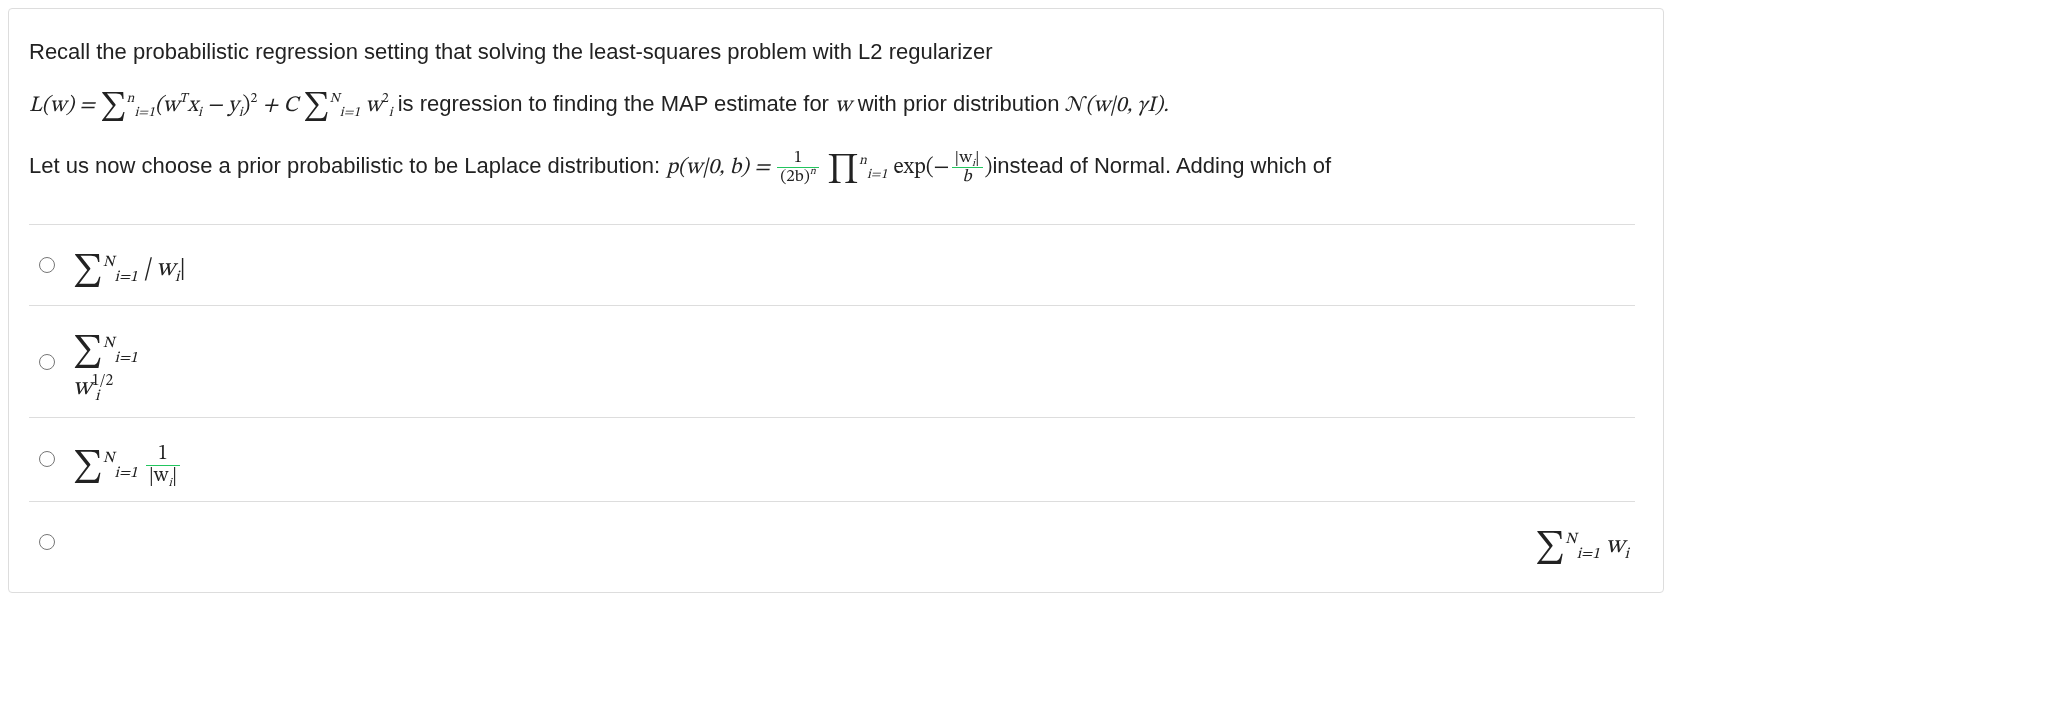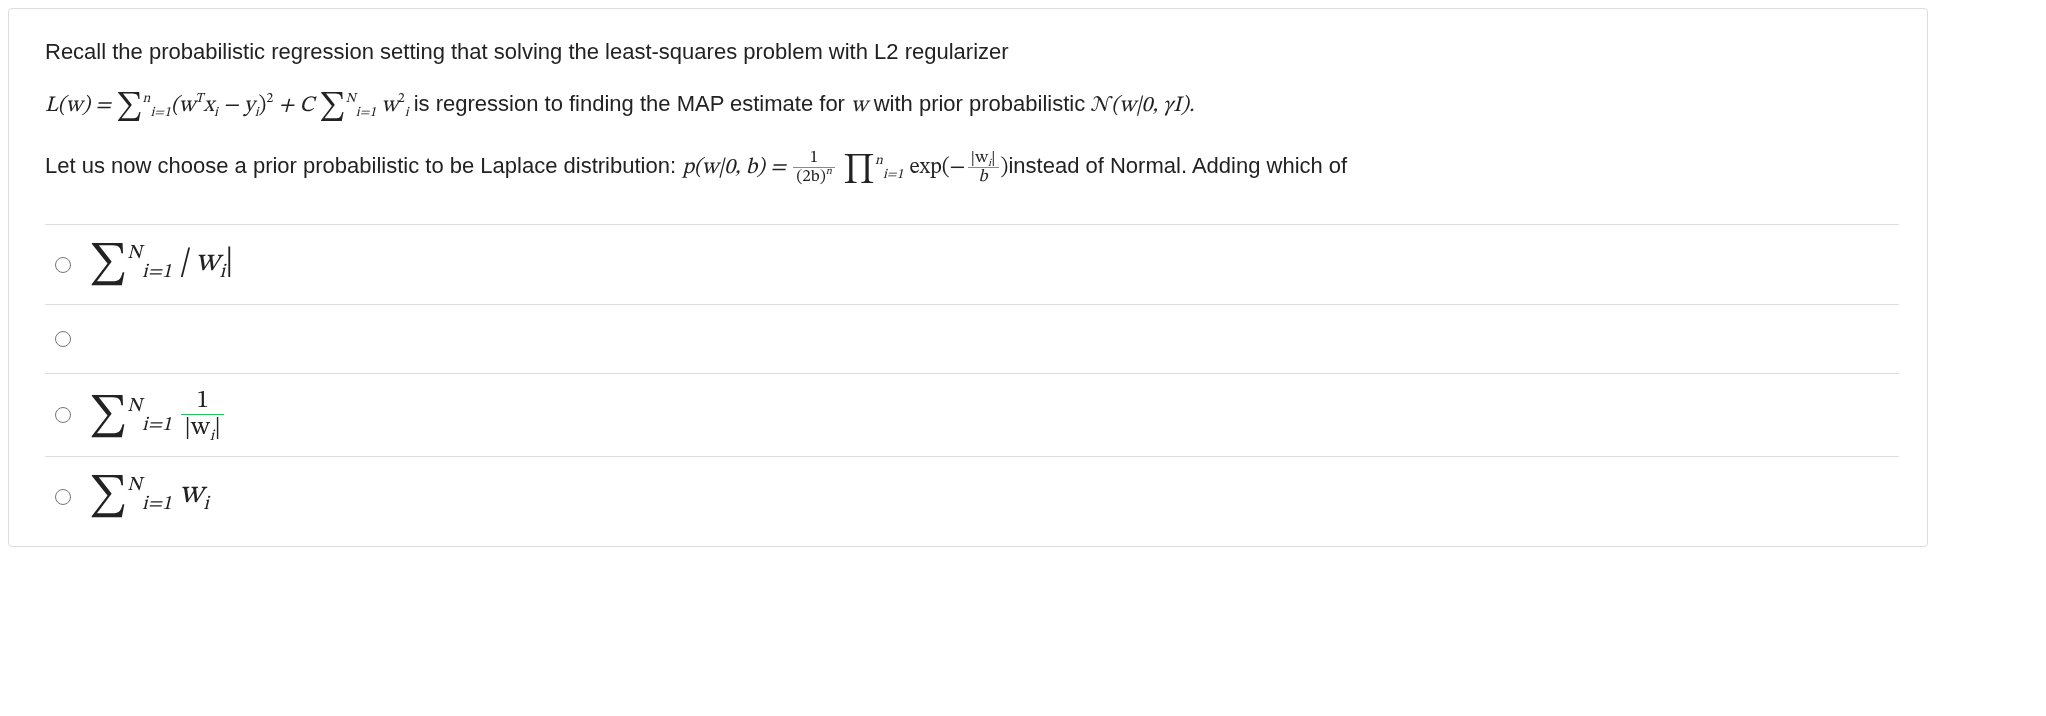--- a/index.html
+++ b/index.html
@@ -6,23 +6,23 @@
     margin: 0;
     padding: 0;
     font-family: "Helvetica Neue", Helvetica, Arial, sans-serif;
     font-size: 22px;
     color: #222;
     background: #fff;
   }
   .frame {
     border: 1px solid #ddd;
     border-radius: 4px;
-    padding: 24px 28px 10px 36px;
+    padding: 24px 28px 10px 20px;
     margin: 8px;
-    width: 1920px;
+    width: 1656px;
     box-sizing: border-box;
   }
   .prompt {
     line-height: 1.7;
     margin-bottom: 30px;
   }
   .prompt p { margin: 0 0 14px 0; }
   .math {
     font-family: "Cambria Math", "STIX Two Math", "Latin Modern Math", "Times New Roman", serif;
   }
@@ -43,43 +43,43 @@
 
   .options { border-top: 1px solid #ddd; }
   .option {
     display: flex;
     align-items: center;
     gap: 18px;
     padding: 14px 6px;
     border-bottom: 1px solid #ddd;
     min-height: 40px;
   }
-  .option:last-child { border-bottom: none; }
+  .option:last-child { border-bottom: none; justify-content: space-between; }
   .option input[type=radio] {
     width: 16px; height: 16px; accent-color: #777; margin: 0 0 0 4px;
   }
-  .option .math { font-size: 32px; }
+  .option .math { font-size: 25px; margin-top: 12px; }
   .calN {
     
     font-family: "STIX Two Math", "Cambria Math", serif;
   }
 </style>
 </head>
 <body>
 
 <div class="frame">
 
   <div class="prompt">
     <p>
       <span>Recall the probabilistic regression setting that solving the least-squares problem with L2 regularizer</span>
     </p>
     <p class="math">
       <span class="ital">L(w) = </span>
       <span class="bigop">∑</span><span class="sup ital">n</span><span class="sub ital">i=1</span><span class="ital">(w</span><span class="sup ital">T</span><span class="ital">x</span><span class="sub ital">i</span><span class="ital"> − y</span><span class="sub ital">i</span><span>)</span><span class="sup">2</span><span class="ital"> + C </span><span class="bigop">∑</span><span class="sup ital">N</span><span class="sub ital">i=1</span><span class="ital"> w</span><span class="sup">2</span><span class="sub ital">i</span>
-      <span style="font-family:'Helvetica Neue',Arial,sans-serif;font-style:normal"> is regression to finding the MAP estimate for </span><span class="ital">w</span><span style="font-family:'Helvetica Neue',Arial,sans-serif;font-style:normal"> with prior probabilistic </span><span class="calN">𝒩</span><span class="ital">(w|0, γI).</span>
+      <span style="font-family:'Helvetica Neue',Arial,sans-serif;font-style:normal"> is regression to finding the MAP estimate for </span><span class="ital">w</span><span style="font-family:'Helvetica Neue',Arial,sans-serif;font-style:normal"> with prior distribution </span><span class="calN">𝒩</span><span class="ital">(w|0, γI).</span>
     </p>
     <p>
       <span>Let us now choose a prior probabilistic to be Laplace distribution: </span>
       <span class="math ital">p(w|0, b) = </span>
       <span class="math frac">
         <span class="num">1</span>
         <span class="den"><span>(2b)</span><span class="sup ital">n</span></span>
       </span>
       <span class="math bigop"> ∏</span><span class="math sup ital">n</span><span class="math sub ital">i=1</span>
       <span class="math"> exp(−</span><span class="math frac">
@@ -94,20 +94,23 @@
 
     <label class="option">
       <input type="radio" name="q" style="">
       <span class="math">
         <span class="bigop">∑</span><span class="sup ital">N</span><span class="sub ital">i=1</span><span class="ital"> | w</span><span class="sub ital">i</span><span>|</span>
       </span>
     </label>
 
     <label class="option">
       <input type="radio" name="q" style="">
+      <span class="math">
+        <span class="bigop">∑</span><span class="sup ital">N</span><span class="sub ital">i=1</span><span class="ital"> w</span><span class="sup">1/2</span><span class="sub ital" style="margin-left:-18px">i</span>
+      </span>
     </label>
 
     <label class="option">
       <input type="radio" name="q" style="">
       <span class="math">
         <span class="bigop">∑</span><span class="sup ital">N</span><span class="sub ital">i=1</span>
         <span class="frac">
           <span class="num">1</span>
           <span class="den"><span>|w</span><span class="sub ital">i</span><span>|</span></span>
         </span>

